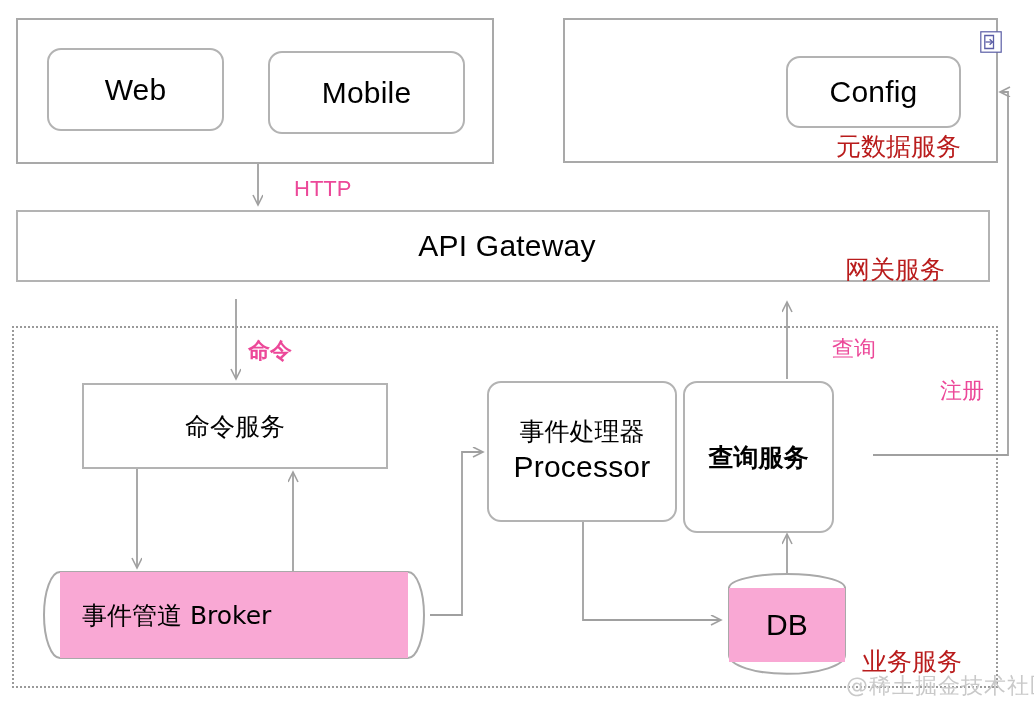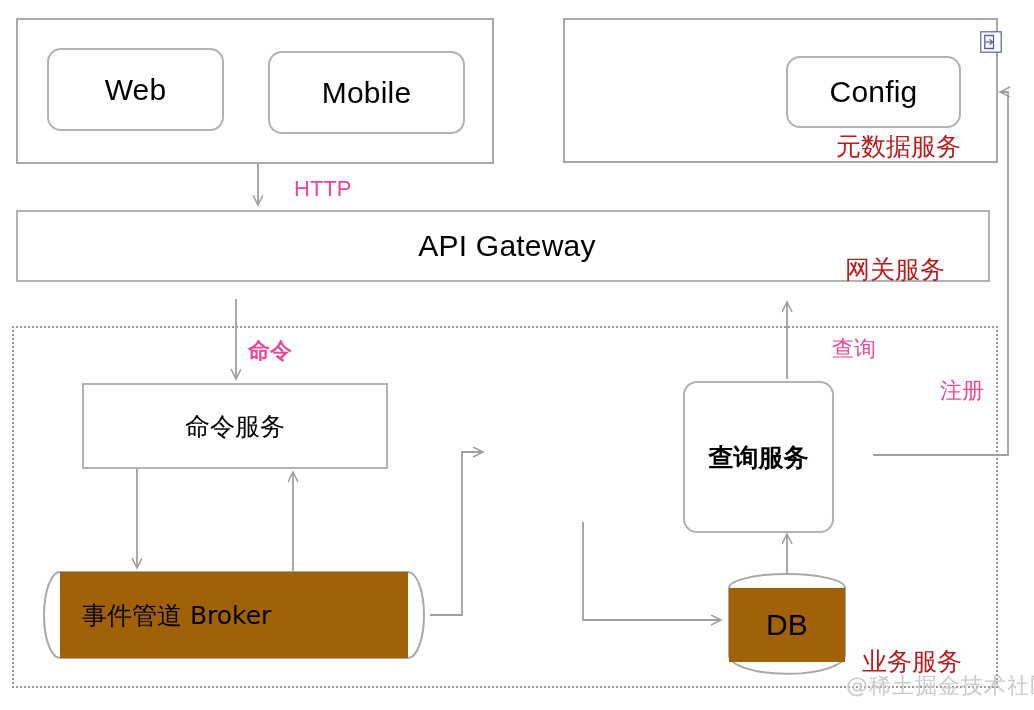--- a/index.html
+++ b/index.html
@@ -26,21 +26,21 @@
     height: 710px;
     pointer-events: none;
   }
   .node {
     position: absolute;
     box-sizing: border-box;
     display: flex;
     align-items: center;
     justify-content: center;
     text-align: center;
-    background: #a16207;
+    background: #f9a8d4;
     color: #000000;
   }
   .group-box {
     border: 2px solid #a9a9a9;
     background: #ffffff;
   }
   .rounded-node {
     border: 2px solid #b3b3b3;
     border-radius: 14px;
     background: #ffffff;
@@ -177,20 +177,24 @@
   <div class="dotted-region" style="left:12px; top:326px; width:986px; height:362px;"></div>
 
   <div class="edge-label cn-label" style="left:248px; top:336px;font-weight:bold;">命令</div>
   <div class="edge-label cn-label" style="left:812px; top:334px;margin-left:20px;">查询</div>
   <div class="edge-label cn-label" style="left:940px; top:376px;">注册</div>
 
   <div class="node sharp-node" style="left:82px; top:383px; width:306px; height:86px;">
     <span class="node-label-cn cn-label">命令服务</span>
   </div>
 
+  <div class="node rounded-node stack-label" style="left:487px; top:381px; width:190px; height:141px;">
+    <span class="node-label-cn cn-label">事件处理器</span>
+    <span class="node-label-en en-label">Processor</span>
+  </div>
 
   <div class="node rounded-node" style="left:683px; top:381px; width:151px; height:152px;font-weight:bold;">
     <span class="node-label-cn cn-label">查询服务</span>
   </div>
 
   <div class="node" style="left:60px; top:572px; width:348px; height:86px; border:none; justify-content:flex-start; padding-left:22px;">
     <span class="node-label-cn cn-label">事件管道 Broker</span>
   </div>
 
   <div class="node" style="left:729px; top:588px; width:116px; height:74px; border:none;">

